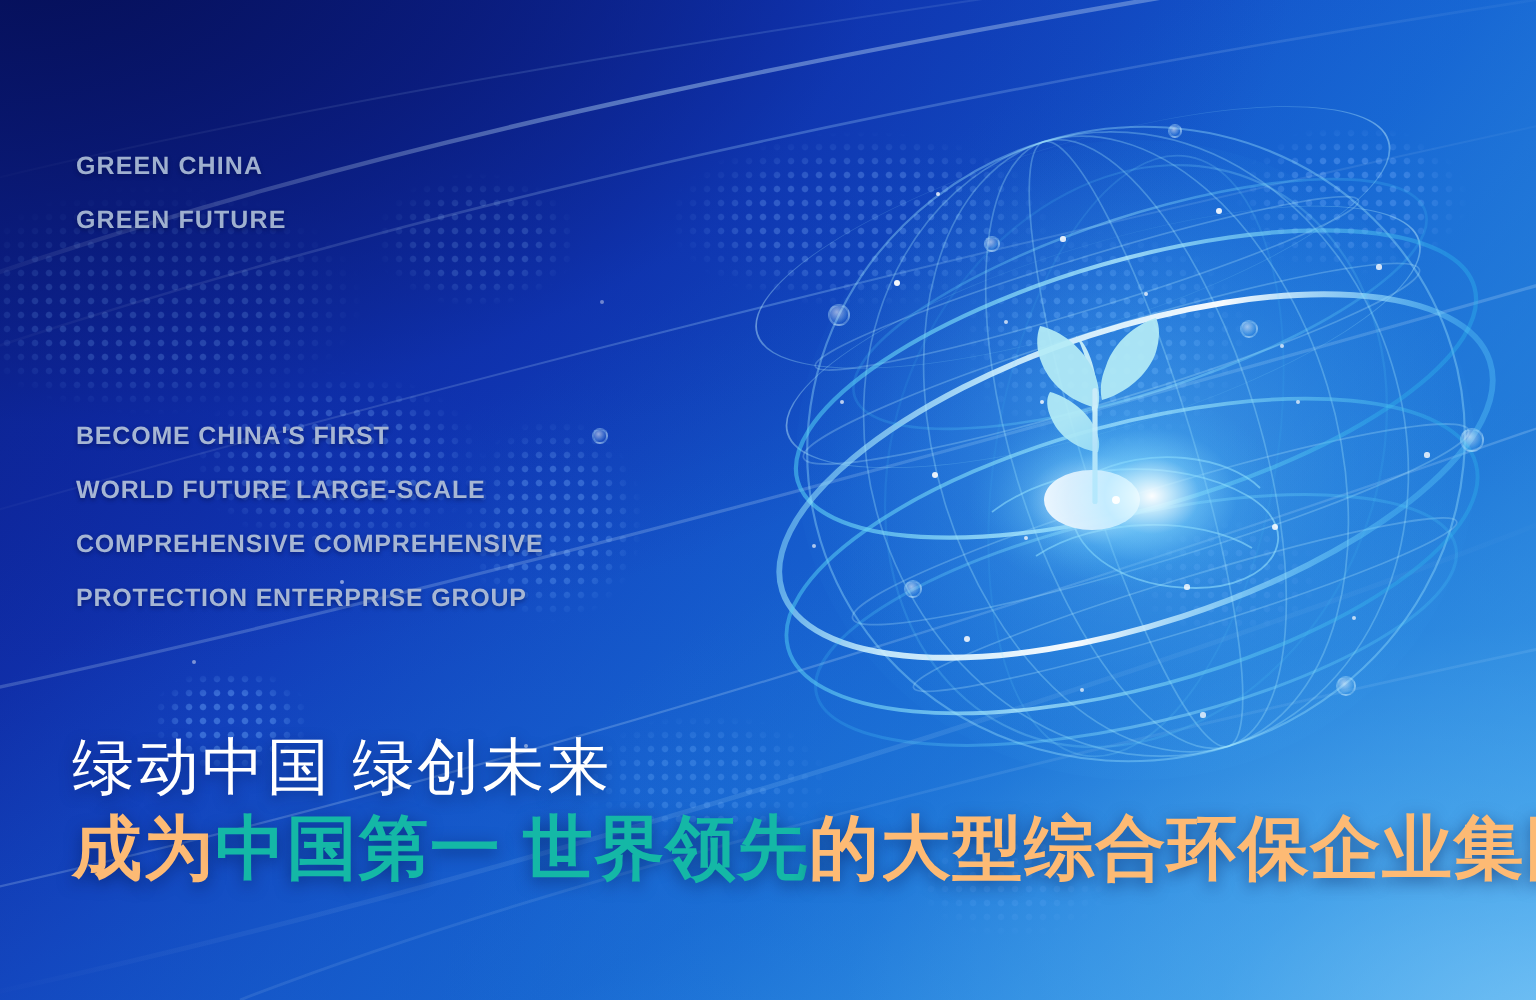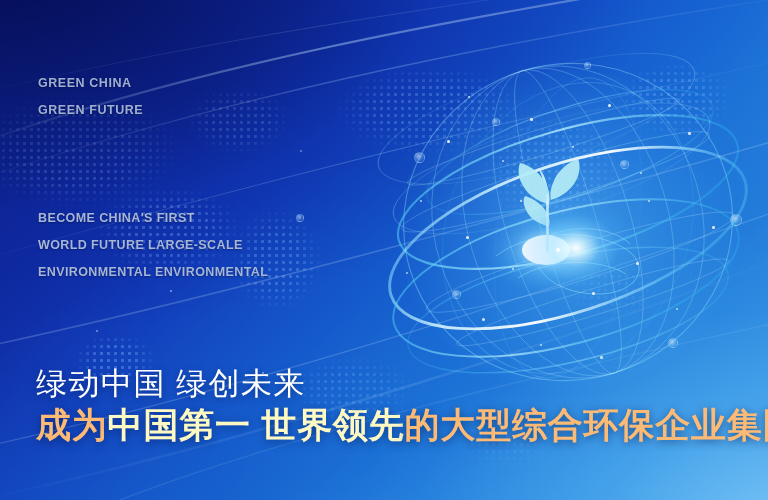--- a/index.html
+++ b/index.html
@@ -164,21 +164,21 @@
   }
   .hl-2{
     font-size:35px;
     line-height:42px;
     font-weight:bold;
     letter-spacing:.8px;
     white-space:nowrap;
     margin-top:2px;
     text-shadow:0 2px 8px rgba(4,22,80,.55);
   }
-  .hl-red{color:#fef9c3;}
+  .hl-red{color:#14b8a6;}
   .hl-white{color:#fdba74;}
 </style>
 </head>
 <body>
 
 <div id="banner">
 
   <div class="bg-base"></div>
   <div class="dotmap"></div>
   <div class="dotmap-fade"></div>
@@ -349,21 +349,22 @@
   </div>
 
   <div class="tagline-a">
     <div>GREEN CHINA</div>
     <div>GREEN FUTURE</div>
   </div>
 
   <div class="tagline-b">
     <div>BECOME CHINA'S FIRST</div>
     <div>WORLD FUTURE LARGE-SCALE</div>
-    <div>ENVIRONMENTAL ENVIRONMENTAL</div>
+    <div>COMPREHENSIVE COMPREHENSIVE</div>
+    <div>PROTECTION ENTERPRISE GROUP</div>
   </div>
 
   <div class="headline">
     <div class="hl-1">绿动中国 绿创未来</div>
     <div class="hl-2"><span class="hl-white">成为</span><span class="hl-red">中国第一 世界领先</span><span class="hl-white">的大型综合环保企业集团</span></div>
   </div>
 
 </div>
 
 </body></html>

